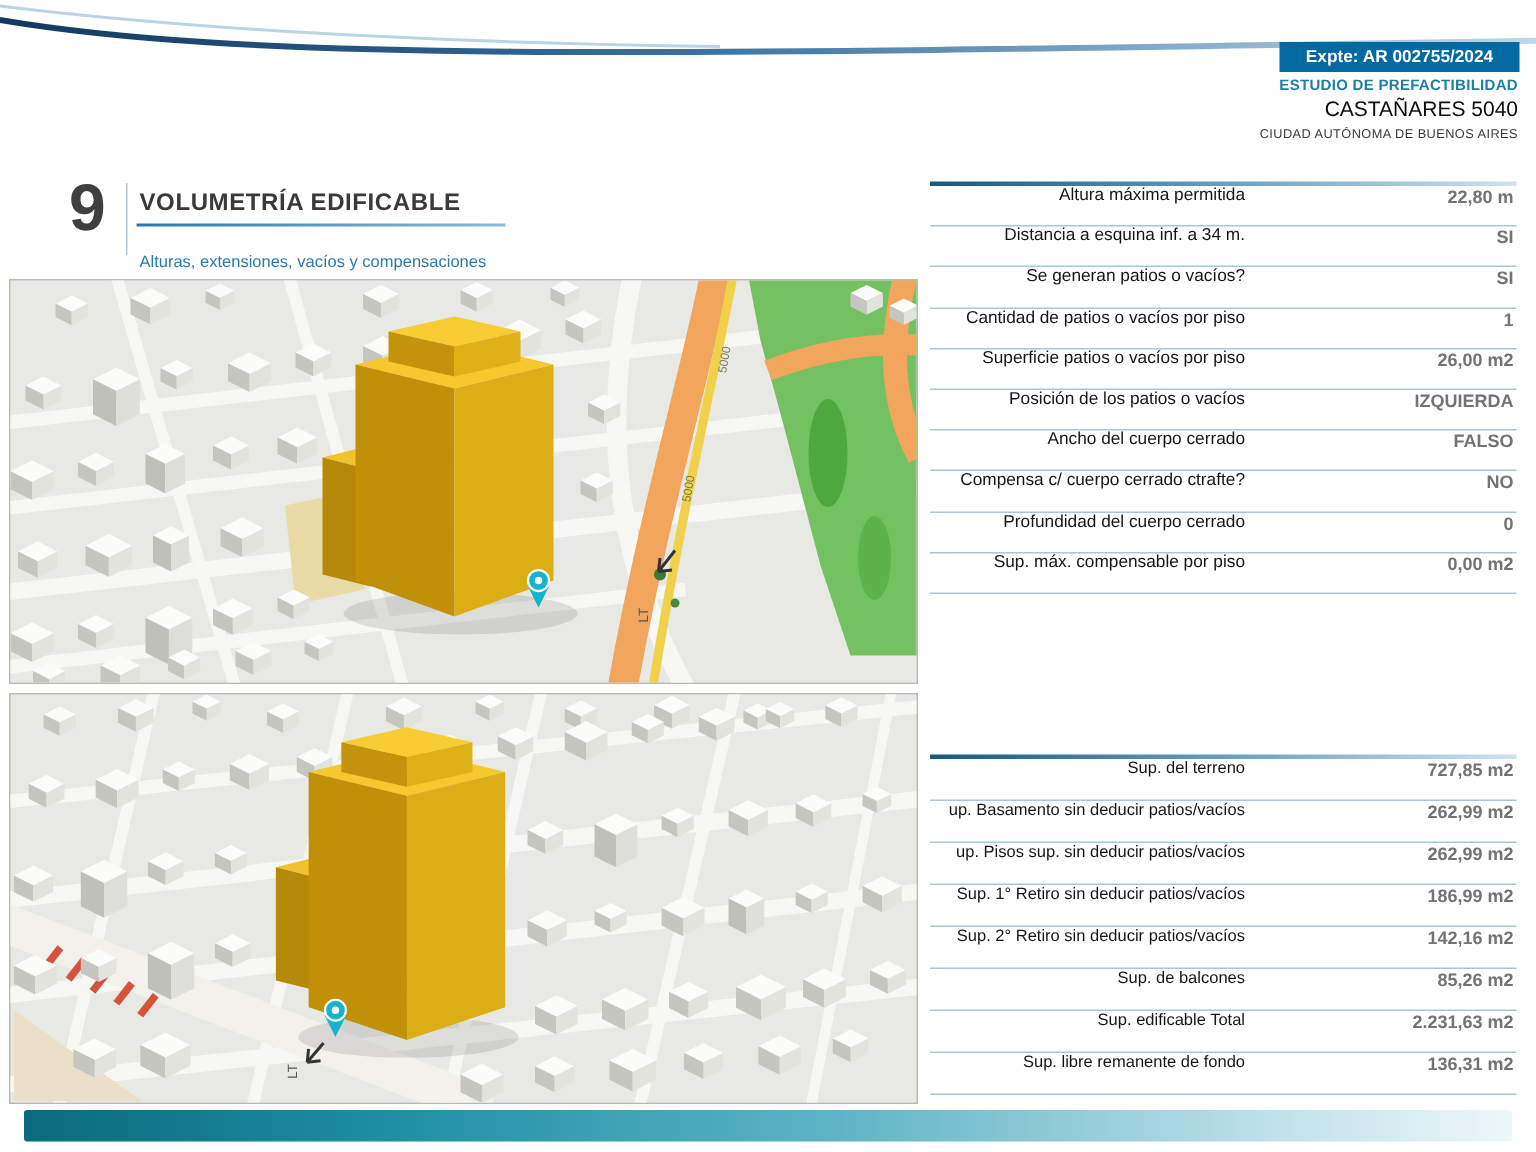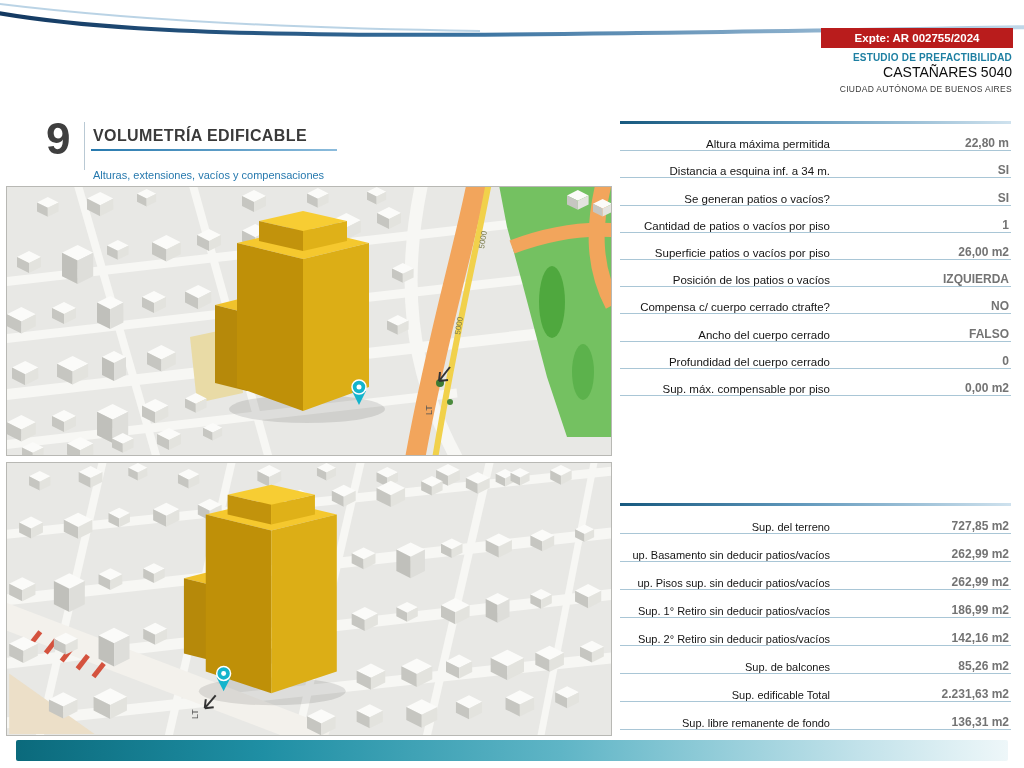--- a/index.html
+++ b/index.html
@@ -2,21 +2,21 @@
 <html><head>
 <meta charset="utf-8">
 <style>
   * { margin:0; padding:0; box-sizing:border-box; }
   html,body { width:1024px; height:768px; }
   body { font-family:"Liberation Sans", sans-serif; background:#ffffff; position:relative; overflow:hidden; }
   .page { position:absolute; inset:0; background:#fff; }
 
   
   .swoosh { position:absolute; top:0; left:0; width:1024px; height:64px; pointer-events:none; }
-  .expte-box { position:absolute; top:28px; right:11px; width:192px; height:20px; background:#b91c1c;
+  .expte-box { position:absolute; top:28px; right:11px; width:160px; height:20px; background:#0369a1;
                color:#fff; font-size:11.5px; font-weight:bold; display:flex; align-items:center; justify-content:center; }
   .study-type { position:absolute; top:52px; right:12px; font-size:10px; font-weight:bold; color:#1d7fa2; letter-spacing:.2px; }
   .address    { position:absolute; top:64px; right:12px; font-size:14px; font-weight:normal; color:#0d0d0d; }
   .city       { position:absolute; top:84px; right:12px; font-size:8.5px; color:#3a3a3a; letter-spacing:.3px; }
 
   
   .section-number   { position:absolute; left:46px; top:117px; font-size:44px; font-weight:bold; color:#3f3f3f; line-height:1; }
   .section-divider  { position:absolute; left:84px; top:122px; width:1px; height:48px; background:#b9c9d4; }
   .section-title    { position:absolute; left:93px; top:127px; font-size:16px; font-weight:bold; color:#3a3a3a; letter-spacing:.4px; }
   .section-underline{ position:absolute; left:91px; top:149px; width:246px; height:2px;
@@ -27,21 +27,21 @@
   .map { position:absolute; left:6px; border:1px solid #b8b8b4; background:#e8e8e5; }
   #map1 { top:186px; width:606px; height:270px; }
   #map2 { top:462px; width:606px; height:274px; }
   .map svg { display:block; width:100%; height:100%; }
 
   
   .dtable { position:absolute; left:620px; width:391px; }
   #table1 { top:121px; }
   #table2 { top:503px; }
   .thead-line { height:3px; background:linear-gradient(90deg,#17597f,#5f97bb 45%,#cfe2ee); }
-  .trow { display:flex; align-items:flex-end; height:27.2px; border-bottom:1px solid #a9c6d6; }
+  .trow { display:flex; align-items:flex-start; height:27.2px; border-bottom:1px solid #a9c6d6; }
   #table2 .trow { height:28px; }
   .tlabel { flex:0 0 210px; font-size:11.5px; color:#151515; text-align:right; white-space:nowrap; }
   #table2 .tlabel { font-size:11px; }
   .tvalue { flex:1; font-size:12px; font-weight:bold; color:#737373; text-align:right; white-space:nowrap; padding-right:2px; }
 
   
   .footer-bar { position:absolute; left:16px; bottom:7px; width:992px; height:21px; border-radius:2px;
                 background:linear-gradient(90deg,#0b6a7c 0%,#1f8fa4 25%,#5fb5c6 55%,#c2e2ea 85%,#eef7f9 100%); }
 </style>
 </head>
@@ -318,28 +318,28 @@
     </div>
     <div class="trow">
       <span class="tlabel">Superficie patios o vacíos por piso</span>
       <span class="tvalue">26,00 m2</span>
     </div>
     <div class="trow">
       <span class="tlabel">Posición de los patios o vacíos</span>
       <span class="tvalue">IZQUIERDA</span>
     </div>
     <div class="trow">
+      <span class="tlabel">Ancho del cuerpo cerrado</span>
+      <span class="tvalue">FALSO</span>
+    </div>
+    <div class="trow">
       <span class="tlabel">Compensa c/ cuerpo cerrado ctrafte?</span>
       <span class="tvalue">NO</span>
     </div>
     <div class="trow">
-      <span class="tlabel">Ancho del cuerpo cerrado</span>
-      <span class="tvalue">FALSO</span>
-    </div>
-    <div class="trow">
       <span class="tlabel">Profundidad del cuerpo cerrado</span>
       <span class="tvalue">0</span>
     </div>
     <div class="trow">
       <span class="tlabel">Sup. máx. compensable por piso</span>
       <span class="tvalue">0,00 m2</span>
     </div>
   </div>
 
   <div class="dtable" id="table2">

